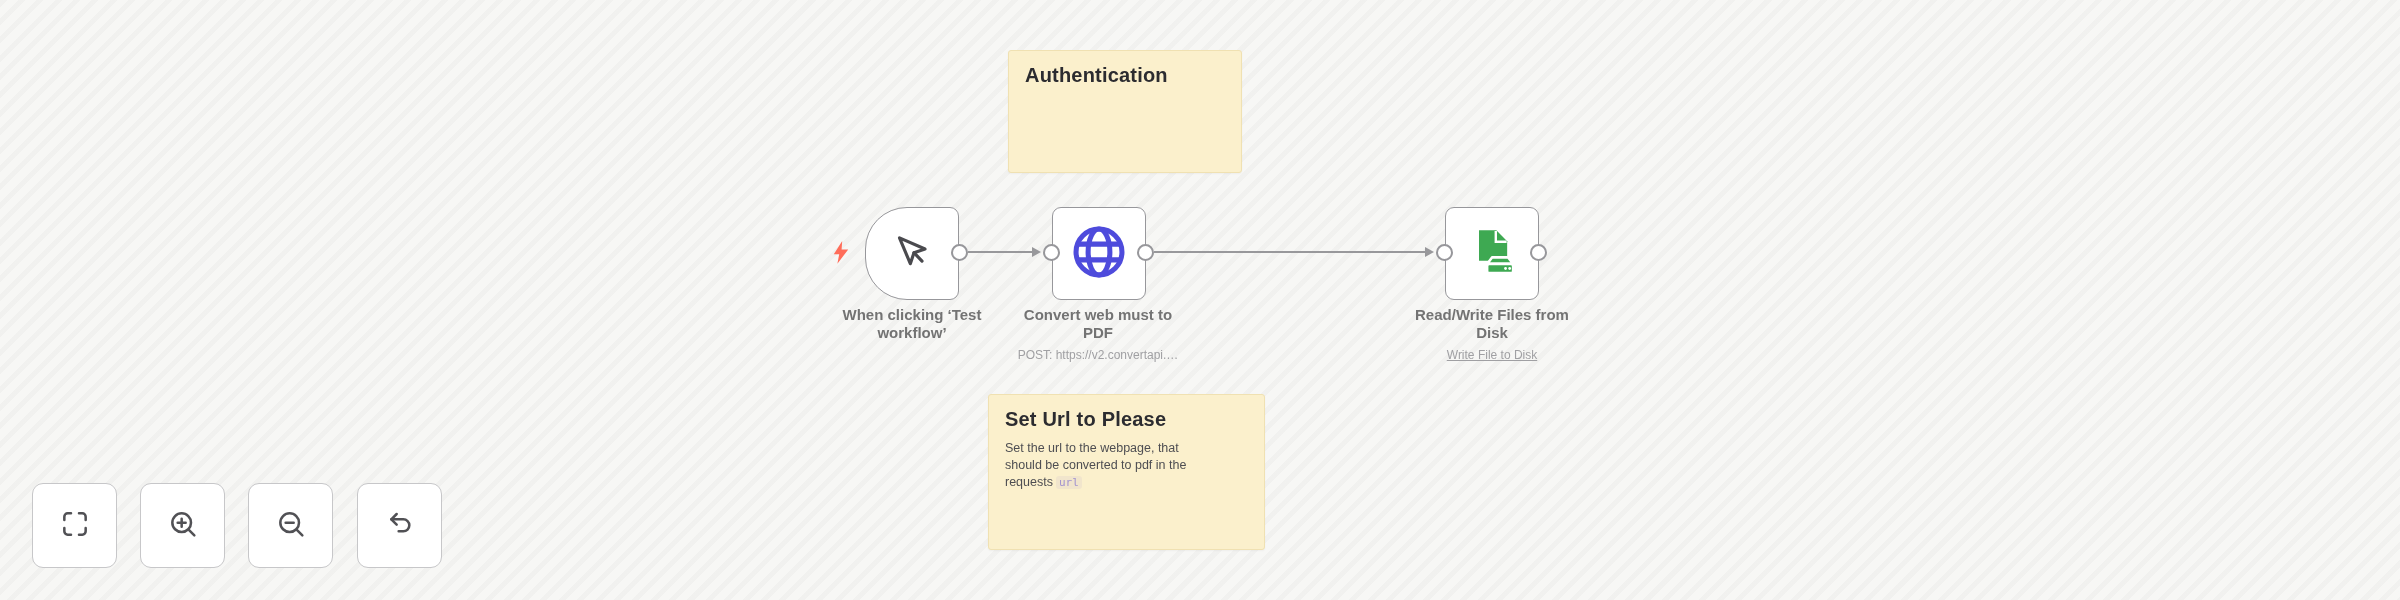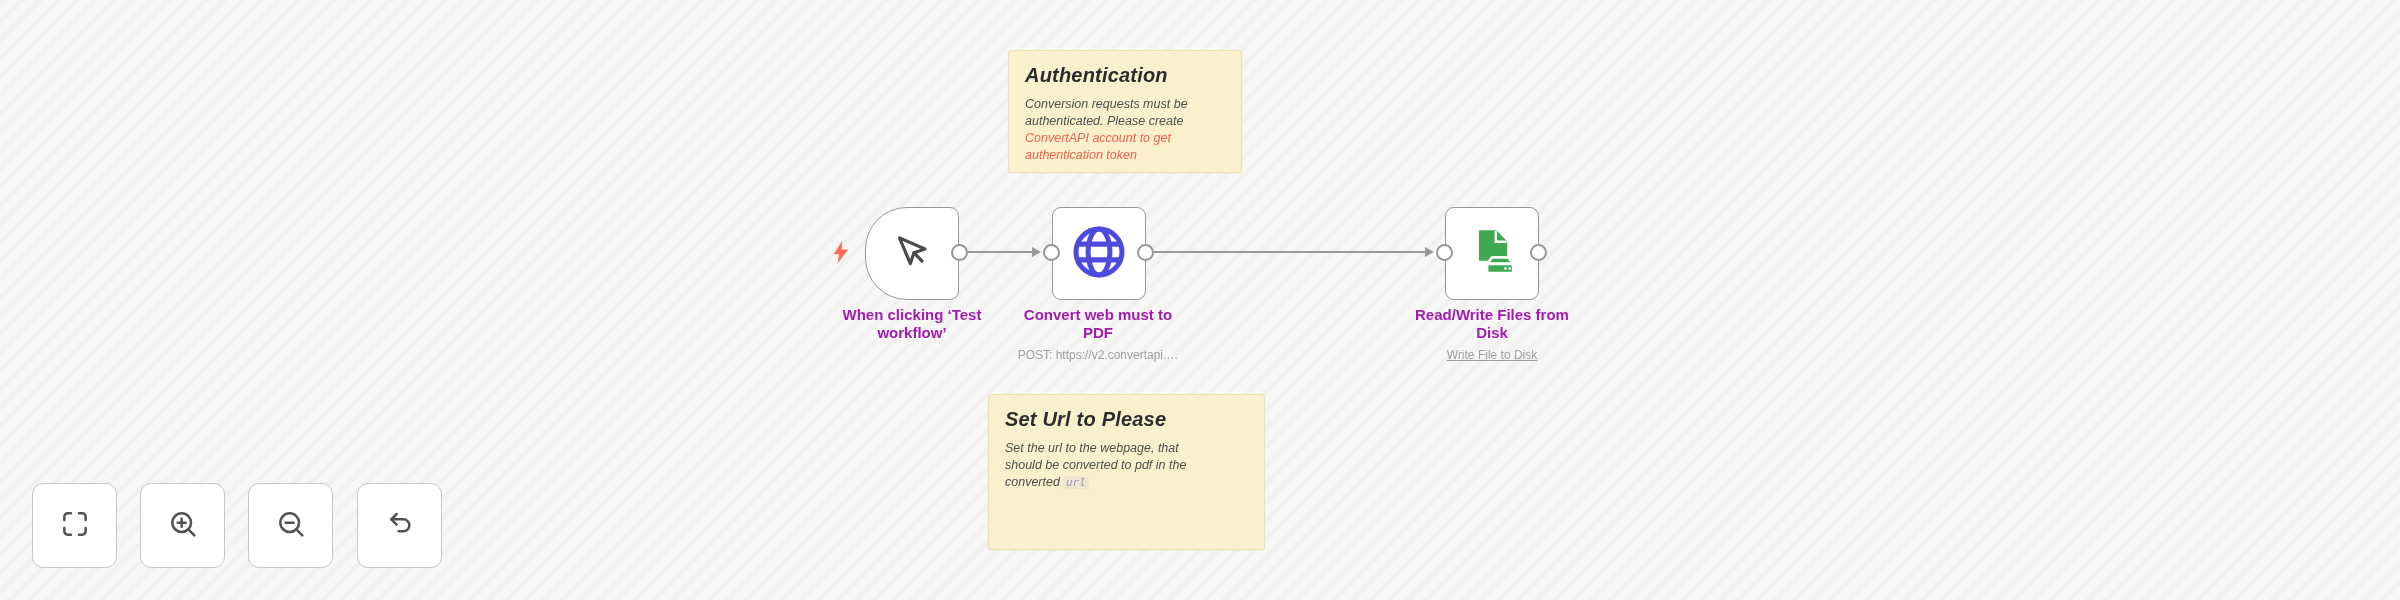--- a/index.html
+++ b/index.html
@@ -9,21 +9,21 @@
     background-color:#f7f7f5;
     background-image:repeating-linear-gradient(135deg,
       rgba(110,110,110,0.045) 0px, rgba(110,110,110,0.045) 5px,
       rgba(0,0,0,0) 5px, rgba(0,0,0,0) 13px);
   }
   .canvas { position:relative; width:2400px; height:600px; }
 
   
   .sticky {
     position:absolute; background:#fbf0cc; border:1px solid #f0e1b2;
-    border-radius:3px; padding:13px 16px; box-shadow:0 1px 2px rgba(0,0,0,0.04);font-style:italic;
+    border-radius:3px; padding:13px 16px; box-shadow:0 1px 2px rgba(0,0,0,0.04);
   }
   .sticky-title { font-size:20px; font-weight:700; color:#2c2c30; margin-bottom:9px; letter-spacing:.2px; }
   .sticky-body { font-size:12.5px; line-height:17px; color:#4e4e52; }
   .sticky-body .ln { display:block; }
   .sticky-link { color:#f0604d; }
   .code-token {
     font-family:"DejaVu Sans Mono", monospace; font-size:11px; color:#a293cf;
     background:rgba(160,140,210,0.10); border-radius:3px; padding:0 3px; margin-left:3px;
   }
   .sticky-auth { left:1008px; top:50px; width:234px; height:123px; }
@@ -56,21 +56,21 @@
     border-top:5px solid transparent; border-bottom:5px solid transparent;
     border-left:9px solid #98989b;
   }
   .arrow-1 { left:1032px; }
   .arrow-2 { left:1425px; }
 
   .bolt { position:absolute; left:830px; top:241px; }
 
   .node-label {
     position:absolute; top:306px; width:200px; text-align:center;
-    font-size:15px; font-weight:700; color:#a21caf; line-height:18px;
+    font-size:15px; font-weight:700; color:#737373; line-height:18px;
   }
   .label-n1 { left:812px; }
   .label-n2 { left:998px; }
   .label-n3 { left:1392px; }
   .node-subtitle {
     position:absolute; top:348px; width:230px; text-align:center;
     font-size:12px; font-weight:400; color:#a0a0a3;
   }
   .sub-n2 { left:983px; }
   .sub-n3 { left:1377px;text-decoration:underline; }
@@ -87,34 +87,28 @@
   .ctrl-undo { left:357px; }
   .ctrl svg { stroke:#515155; }
 </style>
 </head>
 <body>
 
 <div class="canvas">
 
   <div class="sticky sticky-auth">
     <div class="sticky-title">Authentication</div>
-    <div class="sticky-body">
-      <span class="ln">Conversion requests must be</span>
-      <span class="ln">authenticated. Please create</span>
-      <span class="ln sticky-link">ConvertAPI account to get</span>
-      <span class="ln sticky-link">authentication token</span>
-    </div>
   </div>
 
   <div class="sticky sticky-url">
     <div class="sticky-title">Set Url to Please</div>
     <div class="sticky-body">
       <span class="ln">Set the url to the webpage, that</span>
       <span class="ln">should be converted to pdf in the</span>
-      <span class="ln"><span>converted</span><span class="code-token">url</span></span>
+      <span class="ln"><span>requests</span><span class="code-token">url</span></span>
     </div>
   </div>
 
   <div class="bolt">
     <svg width="22" height="24" viewBox="0 0 16 20">
         <polygon points="9,0 2,11 6.5,11 5,19 14,7 8.5,7" fill="#ff6d5a"></polygon>
       </svg>
   </div>
 
   <div class="node node-trigger">

